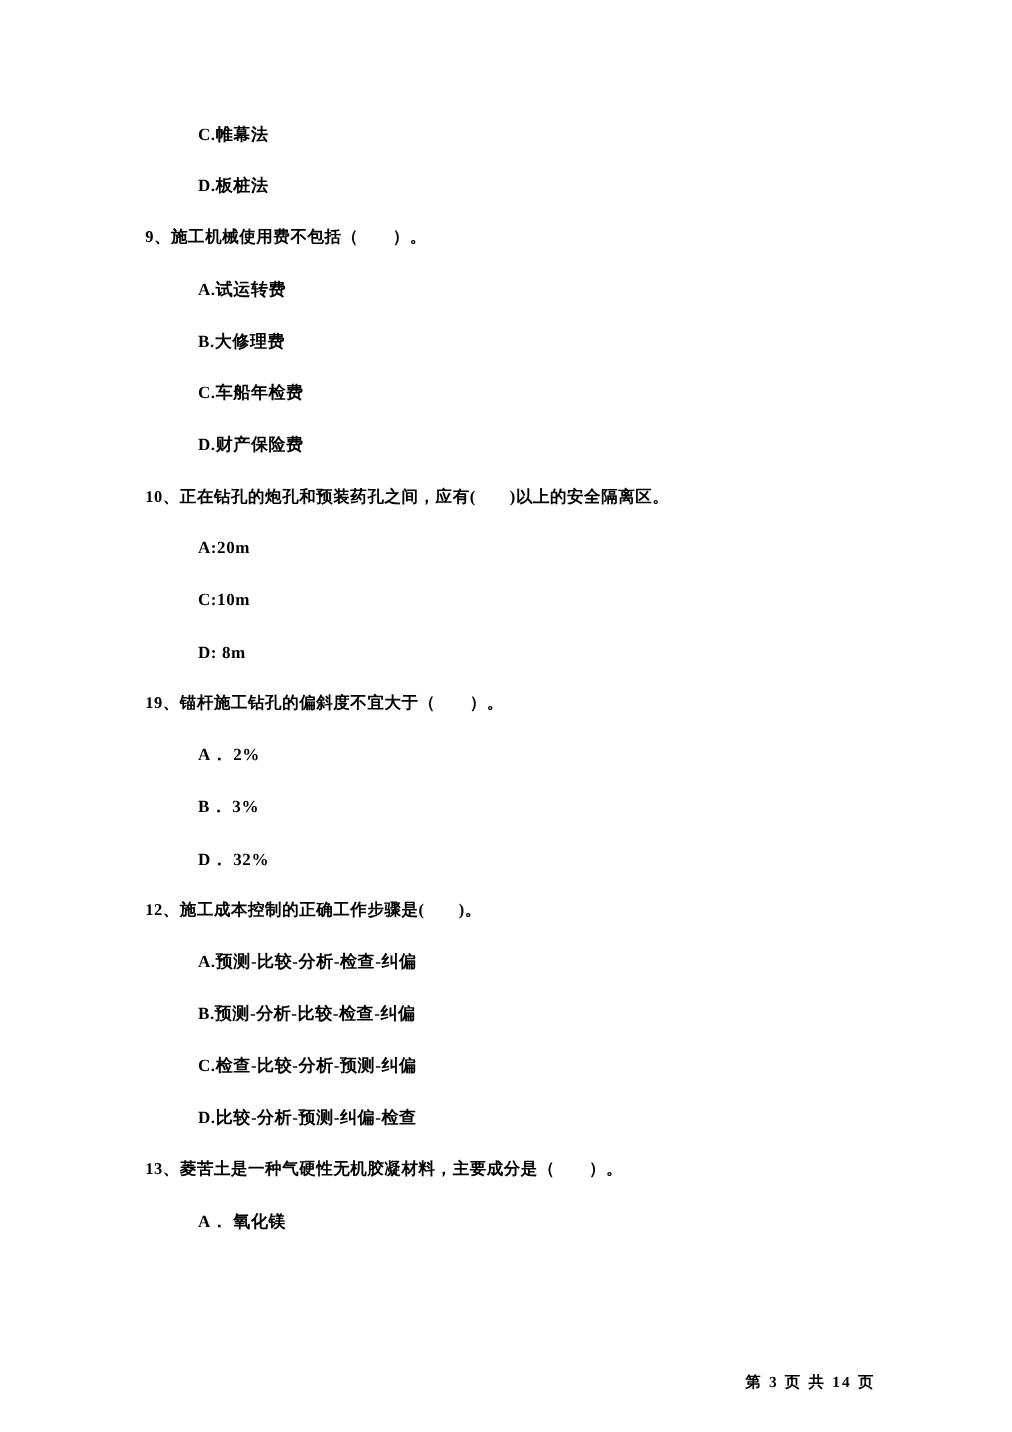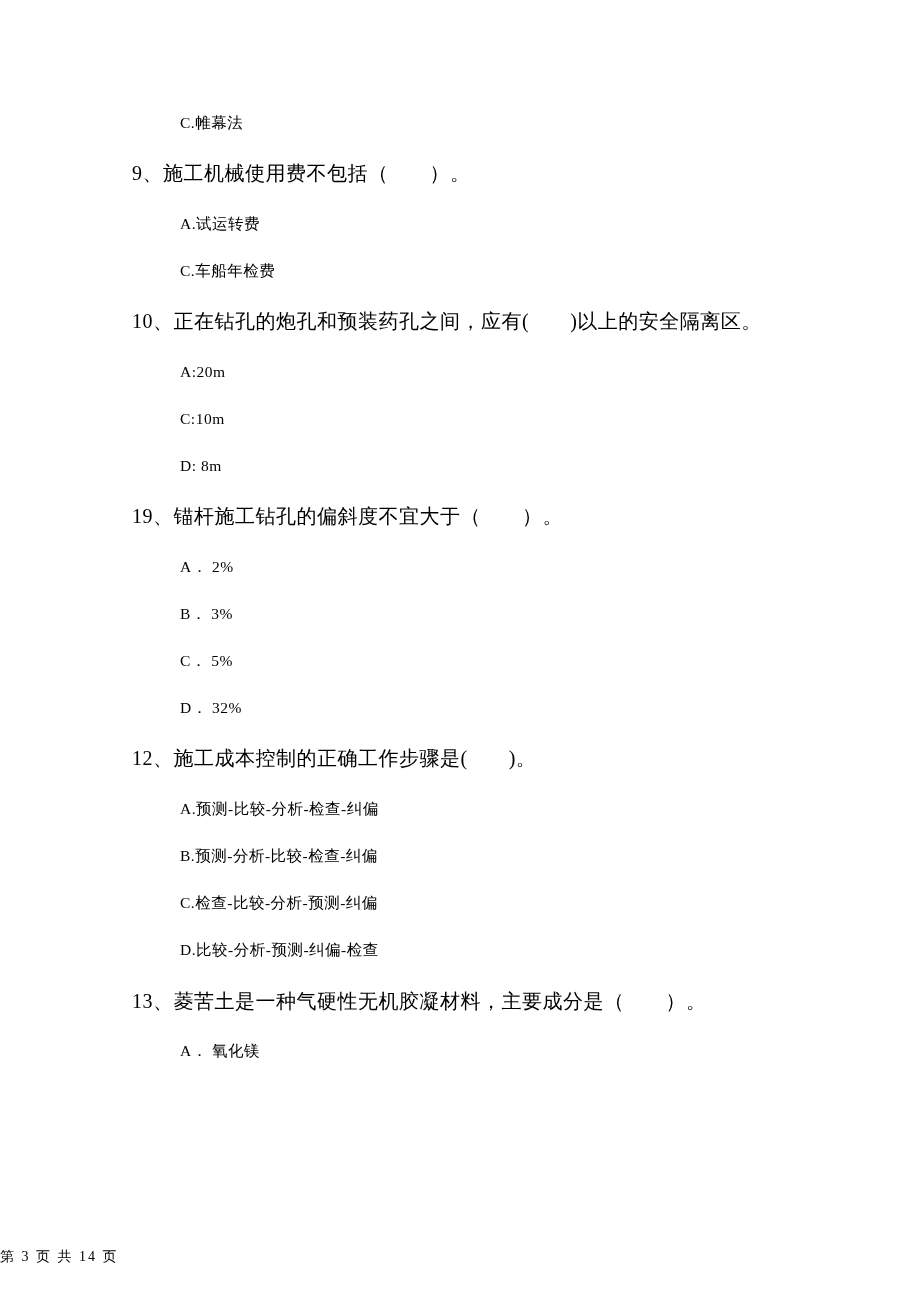--- a/index.html
+++ b/index.html
@@ -11,65 +11,68 @@
     color: #000;
   }
   .page {
     width: 920px;
     height: 1302px;
     position: relative;
     box-sizing: border-box;
     padding-top: 112px;
     padding-left: 132px;
     padding-right: 120px;
+    font-weight: bold;
   }
   .option {
     font-size: 15.5px;
     line-height: 1.4;
     margin-bottom: 25.5px;
     padding-left: 48px;
     letter-spacing: 0.5px;
   }
   .stem {
-    font-size: 20px;
+    font-size: 15px;
     line-height: 1.4;
     margin-bottom: 25.5px;
     padding-left: 0;
     letter-spacing: 0.5px;
   }
   .footer {
     position: absolute;
     bottom: 36px;
     left: 0;
     width: 796px;
-    text-align: left;
+    text-align: right;
     font-size: 14px;
     letter-spacing: 2px;
   }
 </style>
 </head>
 <body>
 
 <div class="page">
 
   <div class="option">C.帷幕法</div>
+  <div class="option">D.板桩法</div>
 
   <div class="stem">9、施工机械使用费不包括（　　）。</div>
   <div class="option">A.试运转费</div>
+  <div class="option">B.大修理费</div>
   <div class="option">C.车船年检费</div>
+  <div class="option">D.财产保险费</div>
 
   <div class="stem">10、正在钻孔的炮孔和预装药孔之间，应有(　　)以上的安全隔离区。</div>
   <div class="option">A:20m</div>
   <div class="option">C:10m</div>
   <div class="option">D: 8m</div>
 
   <div class="stem">19、锚杆施工钻孔的偏斜度不宜大于（　　）。</div>
   <div class="option">A． 2%</div>
   <div class="option">B． 3%</div>
-  <div class="option">C． 5%</div>
   <div class="option">D． 32%</div>
 
   <div class="stem">12、施工成本控制的正确工作步骤是(　　)。</div>
   <div class="option">A.预测-比较-分析-检查-纠偏</div>
   <div class="option">B.预测-分析-比较-检查-纠偏</div>
   <div class="option">C.检查-比较-分析-预测-纠偏</div>
   <div class="option">D.比较-分析-预测-纠偏-检查</div>
 
   <div class="stem">13、菱苦土是一种气硬性无机胶凝材料，主要成分是（　　）。</div>
   <div class="option">A． 氧化镁</div>

